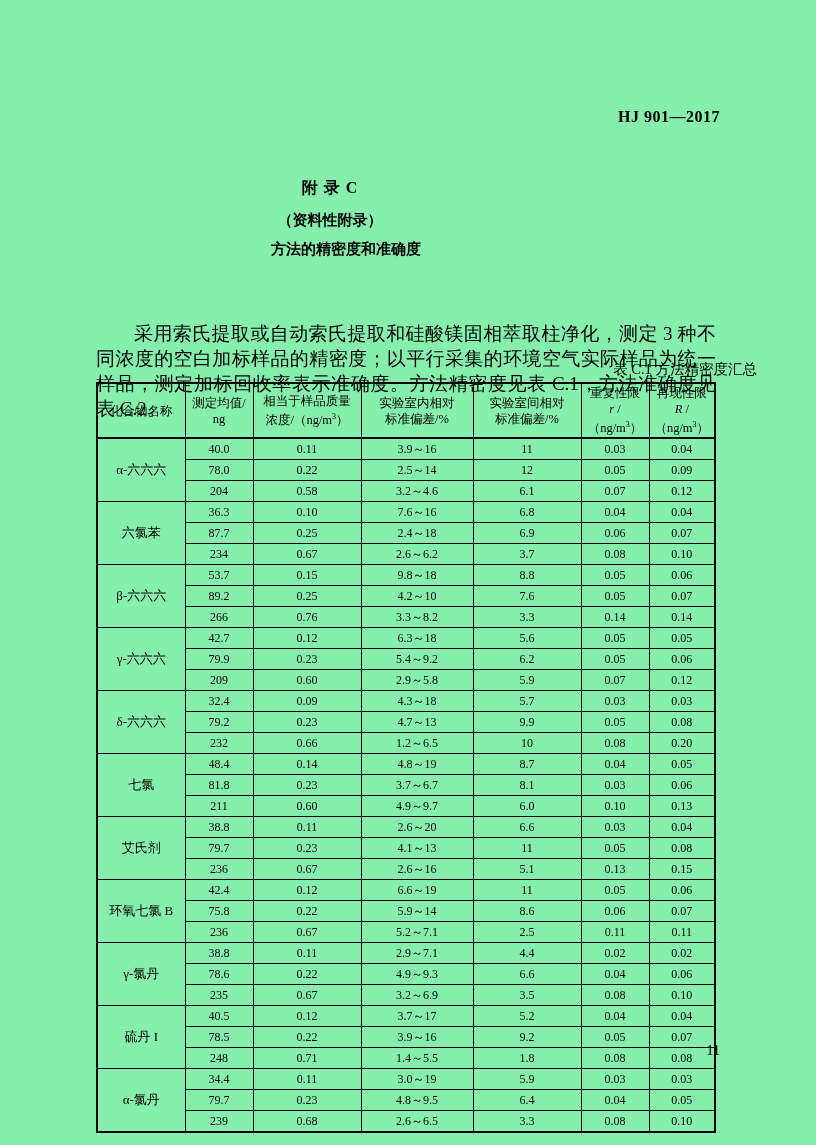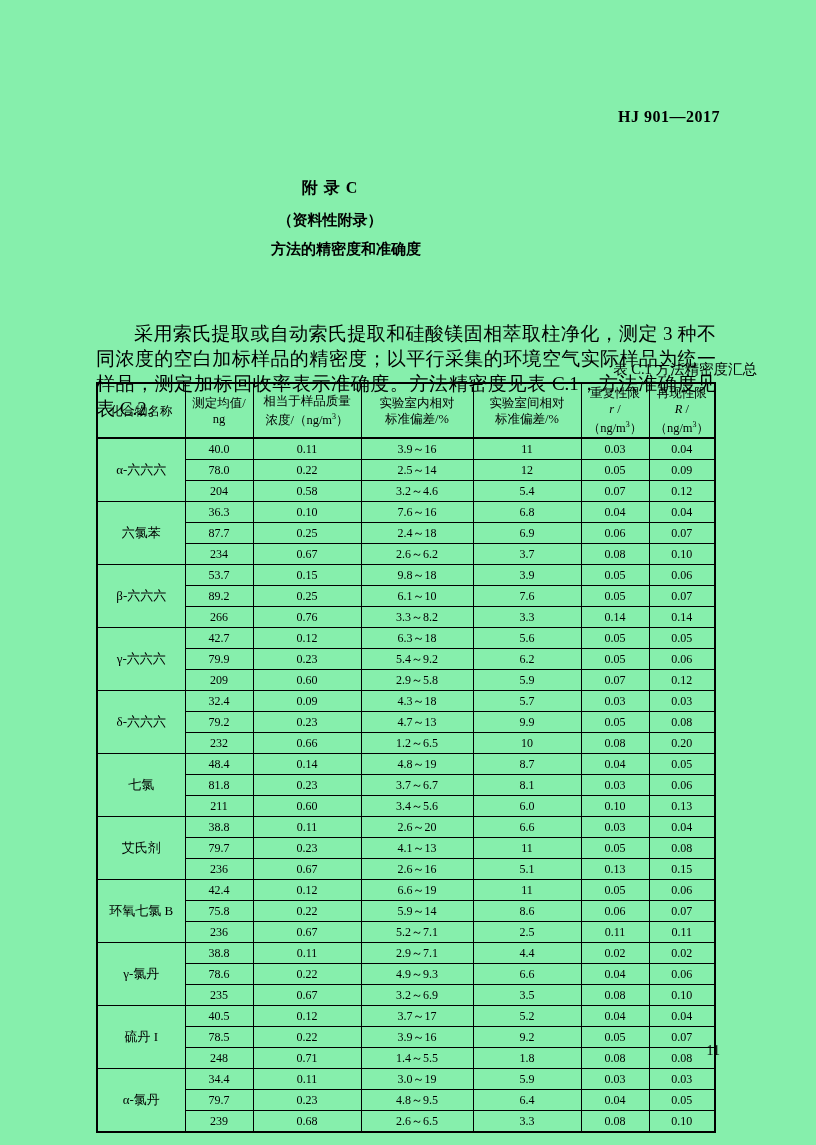--- a/index.html
+++ b/index.html
@@ -205,21 +205,21 @@
             <td>0.22</td>
             <td>2.5～14</td>
             <td>12</td>
             <td>0.05</td>
             <td>0.09</td>
           </tr>
           <tr class="group-last">
             <td>204</td>
             <td>0.58</td>
             <td>3.2～4.6</td>
-            <td>5.4</td>
+            <td>6.1</td>
             <td>0.07</td>
             <td>0.12</td>
           </tr>
           <tr>
             <td class="compound" rowspan="3">六氯苯</td>
             <td>36.3</td>
             <td>0.10</td>
             <td>7.6～16</td>
             <td>6.8</td>
             <td>0.04</td>
@@ -239,28 +239,28 @@
             <td>2.6～6.2</td>
             <td>3.7</td>
             <td>0.08</td>
             <td>0.10</td>
           </tr>
           <tr>
             <td class="compound" rowspan="3">β-六六六</td>
             <td>53.7</td>
             <td>0.15</td>
             <td>9.8～18</td>
-            <td>3.9</td>
+            <td>8.8</td>
             <td>0.05</td>
             <td>0.06</td>
           </tr>
           <tr>
             <td>89.2</td>
             <td>0.25</td>
-            <td>6.1～10</td>
+            <td>4.2～10</td>
             <td>7.6</td>
             <td>0.05</td>
             <td>0.07</td>
           </tr>
           <tr class="group-last">
             <td>266</td>
             <td>0.76</td>
             <td>3.3～8.2</td>
             <td>3.3</td>
             <td>0.14</td>
@@ -329,21 +329,21 @@
             <td>81.8</td>
             <td>0.23</td>
             <td>3.7～6.7</td>
             <td>8.1</td>
             <td>0.03</td>
             <td>0.06</td>
           </tr>
           <tr class="group-last">
             <td>211</td>
             <td>0.60</td>
-            <td>3.4～5.6</td>
+            <td>4.9～9.7</td>
             <td>6.0</td>
             <td>0.10</td>
             <td>0.13</td>
           </tr>
           <tr>
             <td class="compound" rowspan="3">艾氏剂</td>
             <td>38.8</td>
             <td>0.11</td>
             <td>2.6～20</td>
             <td>6.6</td>

